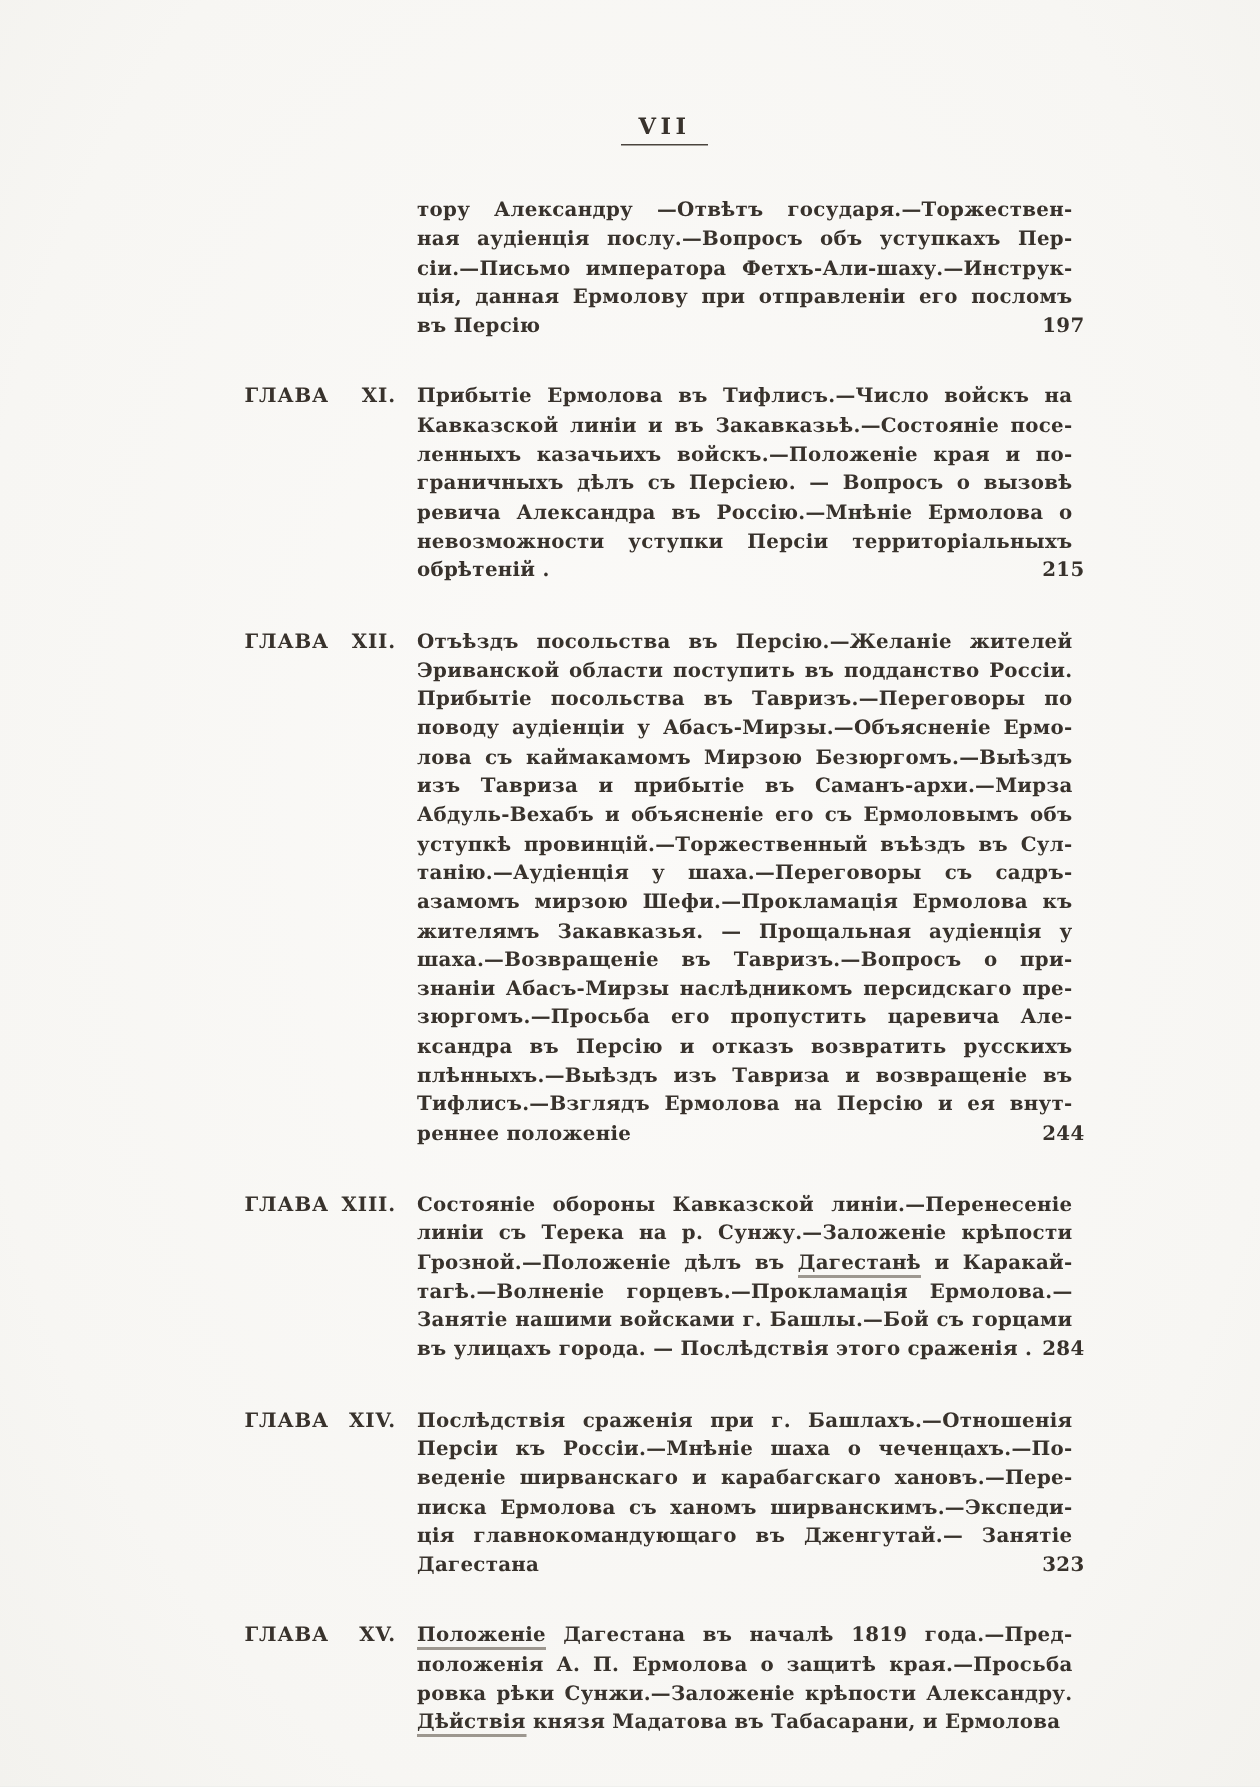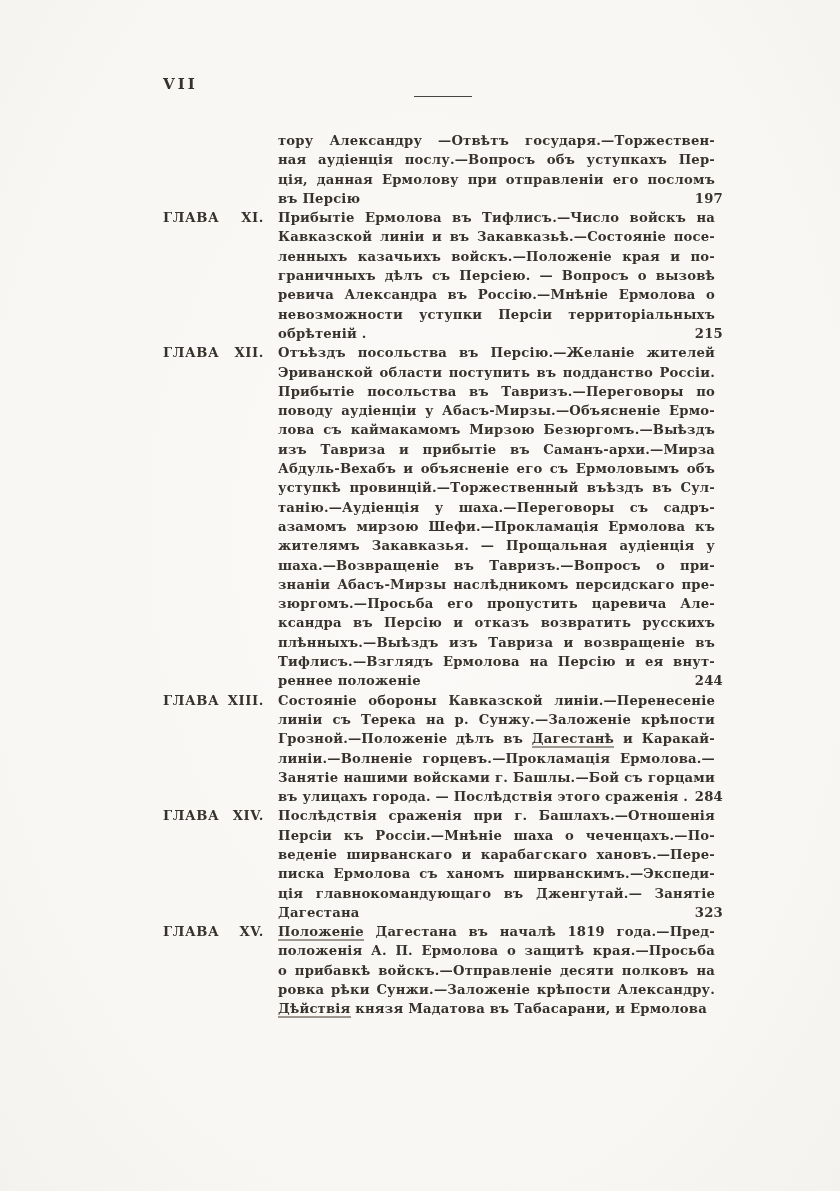--- a/index.html
+++ b/index.html
@@ -3,28 +3,28 @@
 <meta charset="utf-8">
 <style>
   html,body{margin:0;padding:0;}
   body{width:840px;height:1191px;background:#e9e9e7;}
   .page{
     position:relative;width:840px;height:1191px;overflow:hidden;
     background:radial-gradient(ellipse at 50% 45%, #fbfaf8 0%, #f7f6f3 75%, #f3f2ee 100%);
     font-family:"DejaVu Serif","Liberation Serif",serif;
     color:#38322c;
   }
-  .header{padding-top:74px;width:560px;margin-left:163px;text-align:left;}
+  .header{padding-top:74px;width:560px;margin-left:163px;text-align:center;}
   .header .numeral{font-size:15px;font-weight:700;letter-spacing:3px;display:inline-block;}
   .header .rule{width:58px;height:1px;background:#4a443e;margin:3px auto 0;}
   .toc{
     margin:34px 0 0 163px;width:560px;
     font-size:13.2px;font-weight:700;line-height:19.3px;letter-spacing:0.2px;
   }
-  .entry{position:relative;display:flex;}
+  .entry{position:relative;display:flex;margin-top:28px;}
   .chapter{
     flex:0 0 115px;box-sizing:border-box;padding-right:14px;
     display:flex;justify-content:space-between;letter-spacing:0.6px;
   }
   .text{flex:0 0 437px;box-sizing:border-box;}
   .line{height:19.3px;overflow:hidden;text-align:justify;text-align-last:justify;}
   .line.last{text-align-last:left;}
   .pagenum{position:absolute;right:0;bottom:0;line-height:19.3px;}
   .pencil{border-bottom:2px solid rgba(82,72,60,0.55);}
 </style>
@@ -35,20 +35,21 @@
   <div class="header">
     <span class="numeral">VII</span>
     <div class="rule"></div>
   </div>
   <div class="toc">
       <div class="entry">
         <div class="chapter"></div>
         <div class="text">
           <div class="line">тору Александру —Отвѣтъ государя.—Торжествен-</div>
           <div class="line">ная аудіенція послу.—Вопросъ объ уступкахъ Пер-</div>
+          <div class="line">сіи.—Письмо императора Фетхъ-Али-шаху.—Инструк-</div>
           <div class="line">ція, данная Ермолову при отправленіи его посломъ</div>
           <div class="line last">въ Персію</div>
         </div>
         <div class="pagenum">197</div>
       </div>
       <div class="entry">
         <div class="chapter">
           <span>ГЛАВА</span>
           <span>XI.</span>
         </div>
@@ -92,21 +93,21 @@
       </div>
       <div class="entry">
         <div class="chapter">
           <span>ГЛАВА</span>
           <span>XIII.</span>
         </div>
         <div class="text">
           <div class="line">Состояніе обороны Кавказской линіи.—Перенесеніе</div>
           <div class="line">линіи съ Терека на р. Сунжу.—Заложеніе крѣпости</div>
           <div class="line">Грозной.—Положеніе дѣлъ въ <span class="pencil">Дагестанѣ</span> и Каракай-</div>
-          <div class="line">линіи.—Волненіе горцевъ.—Прокламація Ермолова.—</div>
+          <div class="line">тагѣ.—Волненіе горцевъ.—Прокламація Ермолова.—</div>
           <div class="line">Занятіе нашими войсками г. Башлы.—Бой съ горцами</div>
           <div class="line last">въ улицахъ города. — Послѣдствія этого сраженія .</div>
         </div>
         <div class="pagenum">284</div>
       </div>
       <div class="entry">
         <div class="chapter">
           <span>ГЛАВА</span>
           <span>XIV.</span>
         </div>
@@ -121,19 +122,18 @@
         <div class="pagenum">323</div>
       </div>
       <div class="entry">
         <div class="chapter">
           <span>ГЛАВА</span>
           <span>XV.</span>
         </div>
         <div class="text">
           <div class="line"><span class="pencil">Положеніе</span> Дагестана въ началѣ 1819 года.—Пред-</div>
           <div class="line">положенія А. П. Ермолова о защитѣ края.—Просьба</div>
-          <div class="line">о прибавкѣ войскъ.—Отправленіе десяти полковъ на</div>
           <div class="line">ровка рѣки Сунжи.—Заложеніе крѣпости Александру.—</div>
           <div class="line last"><span class="pencil">Дѣйствія</span> князя Мадатова въ Табасарани, и Ермолова</div>
         </div>
       </div>
     </div>
 </div>
 
 </body></html>

